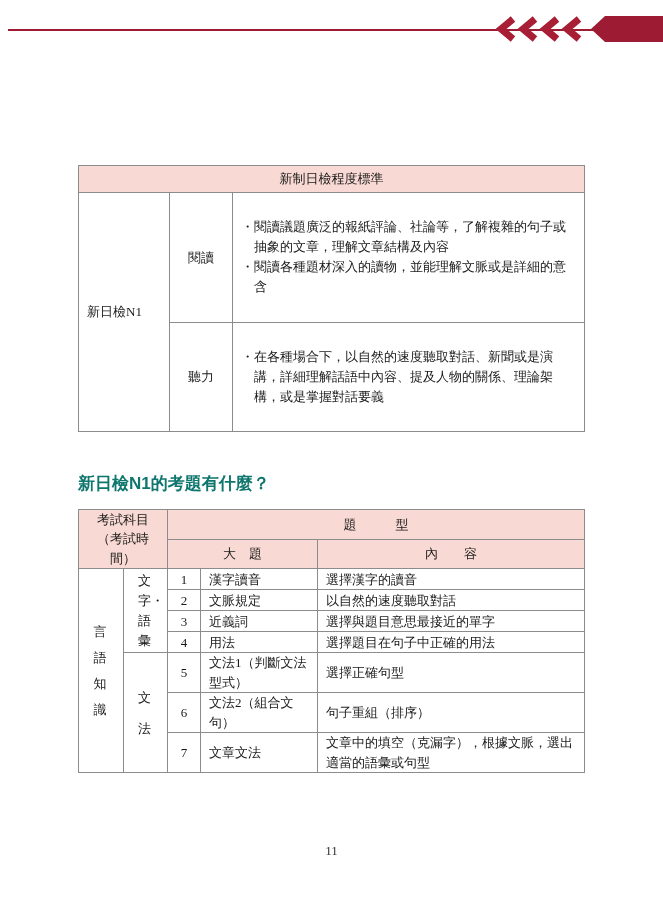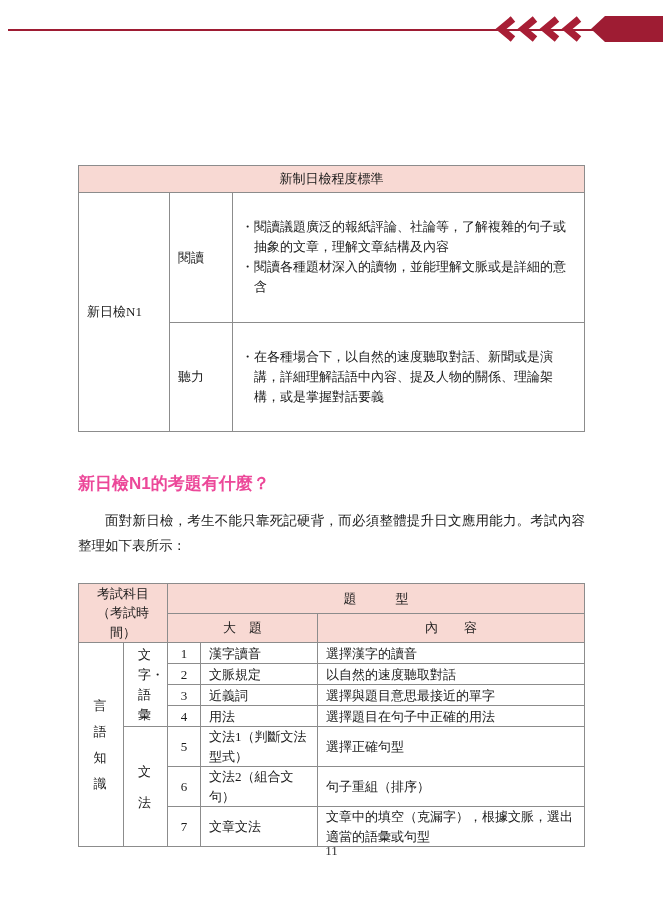--- a/index.html
+++ b/index.html
@@ -31,28 +31,28 @@
     padding:0 8px;
     font-weight:normal;
     vertical-align:middle;
   }
   .pink{background:#f8d9d3;}
   .center{text-align:center;}
   
   .content{position:absolute;top:165px;left:78px;width:507px;}
   .level-table .title-cell{height:26px;text-align:center;}
   .level-table .level-cell{width:74px;}
-  .level-table .skill-cell{width:46px;text-align:left;font-family:Liberation Serif, serif;}
+  .level-table .skill-cell{width:46px;text-align:center;font-family:Liberation Serif, serif;}
   .level-table .desc-cell{padding:24px 8px;}
   .bullet{padding-left:1em;text-indent:-1em;line-height:1.55;}
   
   .section-heading{
     margin:40px 0 14px 0;
     font-family:"Liberation Sans","DejaVu Sans",sans-serif;
-    font-size:17px;font-weight:bold;color:#ec4899;
+    font-size:17px;font-weight:bold;color:#0f766e;
   }
   .intro{
     font-size:13.5px;line-height:1.85;
     text-indent:2em;margin:0 0 24px 0;
     text-align:justify;
   }
   
   .exam-table th{height:24px;}
   .exam-table .subject-cell{width:72px;text-align:center;line-height:1.5;}
   .exam-table .no-cell{width:16px;text-align:center;}
@@ -107,21 +107,20 @@
         <td class="skill-cell">聽力</td>
         <td class="desc-cell">
           <div class="bullet">・在各種場合下，以自然的速度聽取對話、新聞或是演講，詳細理解話語中內容、提及人物的關係、理論架構，或是掌握對話要義</div>
         </td>
       </tr>
     </tbody>
       </table>
 
     <h2 class="section-heading">新日檢N1的考題有什麼？</h2>
 
-    <p class="intro">面對新日檢，考生不能只靠死記硬背，而必須整體提升日文應用能力。考試內容整理如下表所示：</p>
 
     <table class="doc-table exam-table">
       <tbody>
           <tr>
         <th class="pink subject-cell" rowspan="2" colspan="2">
           <div>考試科目</div>
           <div>（考試時間）</div>
         </th>
         <th class="pink center" colspan="3">題　　　型</th>
       </tr>

